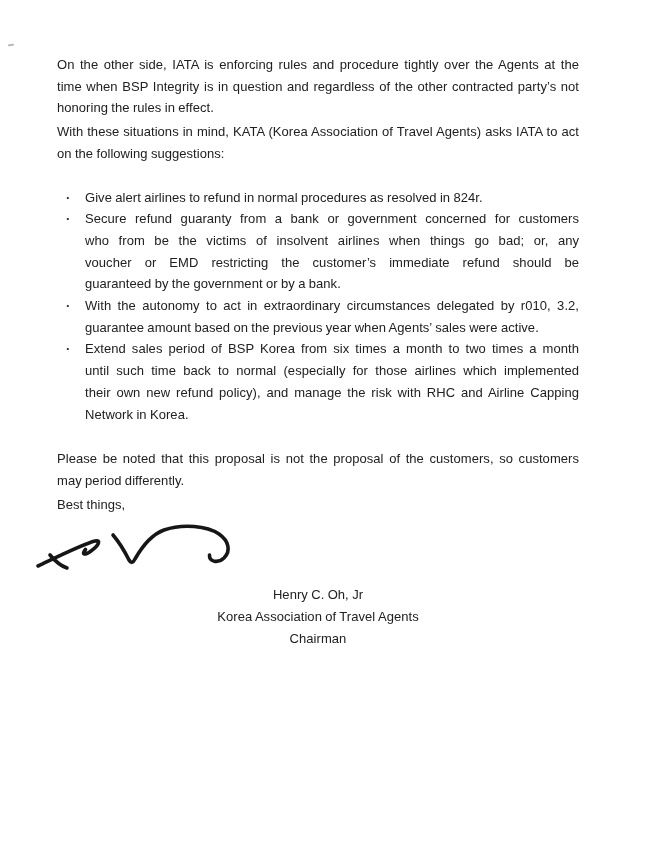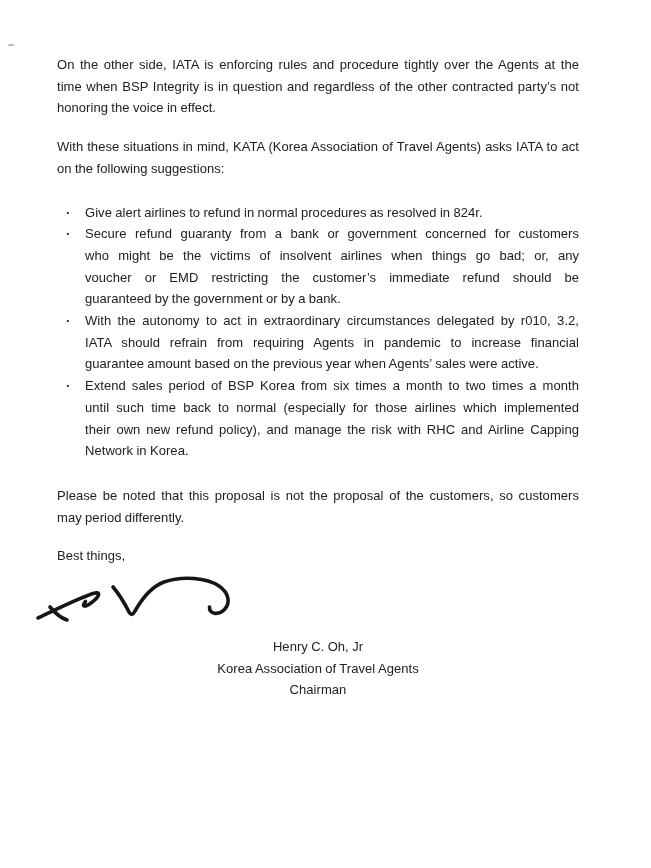--- a/index.html
+++ b/index.html
@@ -32,21 +32,21 @@
     position: absolute;
     left: 57px;
     top: 54px;
     width: 522px;
     font-size: 13px;
     line-height: 21.7px;
     letter-spacing: 0.05px;
     word-spacing: -0.3px;
   }
   .para { margin: 0; }
-  .para + .para { margin-top: 17px; }
+  .para + .para { margin-top: 2px; }
   .line {
     text-align: justify;
     text-align-last: justify;
     text-justify: inter-word;
     min-height: 21.7px;
   }
   .line.last {
     text-align: left;
     text-align-last: left;
   }
@@ -86,44 +86,43 @@
 
 <div class="page">
 
   <div class="scan-speck"></div>
 
   <main class="content">
 
     <p class="para">
       <span class="line" style="display:block">On the other side, IATA is enforcing rules and procedure tightly over the Agents at the</span>
       <span class="line" style="display:block">time when BSP Integrity is in question and regardless of the other contracted party’s not</span>
-      <span class="line last" style="display:block">honoring the voice in effect.</span>
+      <span class="line last" style="display:block">honoring the rules in effect.</span>
     </p>
 
     <p class="para">
       <span class="line" style="display:block">With these situations in mind, KATA (Korea Association of Travel Agents) asks IATA to act</span>
       <span class="line last" style="display:block">on the following suggestions:</span>
     </p>
 
     <ul class="bullets">
       <li>
         <span class="marker">·</span>
         <span class="line last" style="display:block">Give alert airlines to refund in normal procedures as resolved in 824r.</span>
       </li>
       <li>
         <span class="marker">·</span>
         <span class="line" style="display:block">Secure refund guaranty from a bank or government concerned for customers</span>
-        <span class="line" style="display:block">who might be the victims of insolvent airlines when things go bad; or, any</span>
+        <span class="line" style="display:block">who from be the victims of insolvent airlines when things go bad; or, any</span>
         <span class="line" style="display:block">voucher or EMD restricting the customer’s immediate refund should be</span>
         <span class="line last" style="display:block">guaranteed by the government or by a bank.</span>
       </li>
       <li>
         <span class="marker">·</span>
         <span class="line" style="display:block">With the autonomy to act in extraordinary circumstances delegated by r010, 3.2,</span>
-        <span class="line" style="display:block">IATA should refrain from requiring Agents in pandemic to increase financial</span>
         <span class="line last" style="display:block">guarantee amount based on the previous year when Agents’ sales were active.</span>
       </li>
       <li>
         <span class="marker">·</span>
         <span class="line" style="display:block">Extend sales period of BSP Korea from six times a month to two times a month</span>
         <span class="line" style="display:block">until such time back to normal (especially for those airlines which implemented</span>
         <span class="line" style="display:block">their own new refund policy), and manage the risk with RHC and Airline Capping</span>
         <span class="line last" style="display:block">Network in Korea.</span>
       </li>
     </ul>

